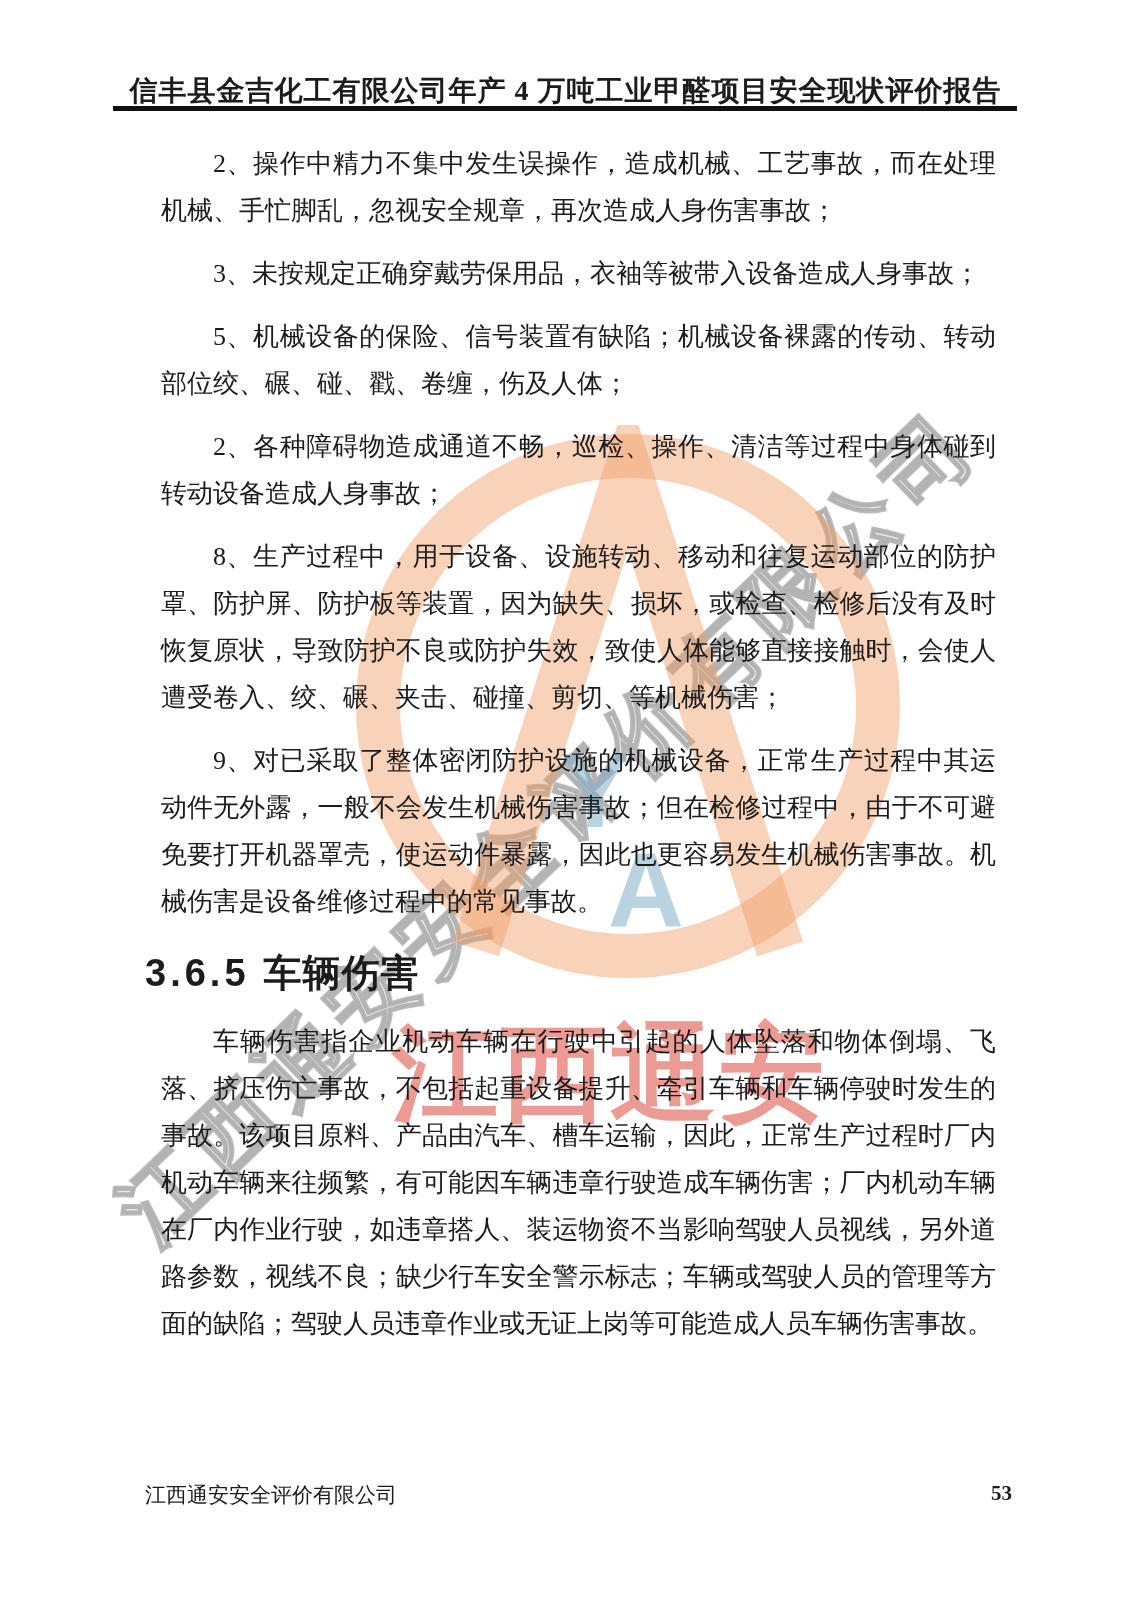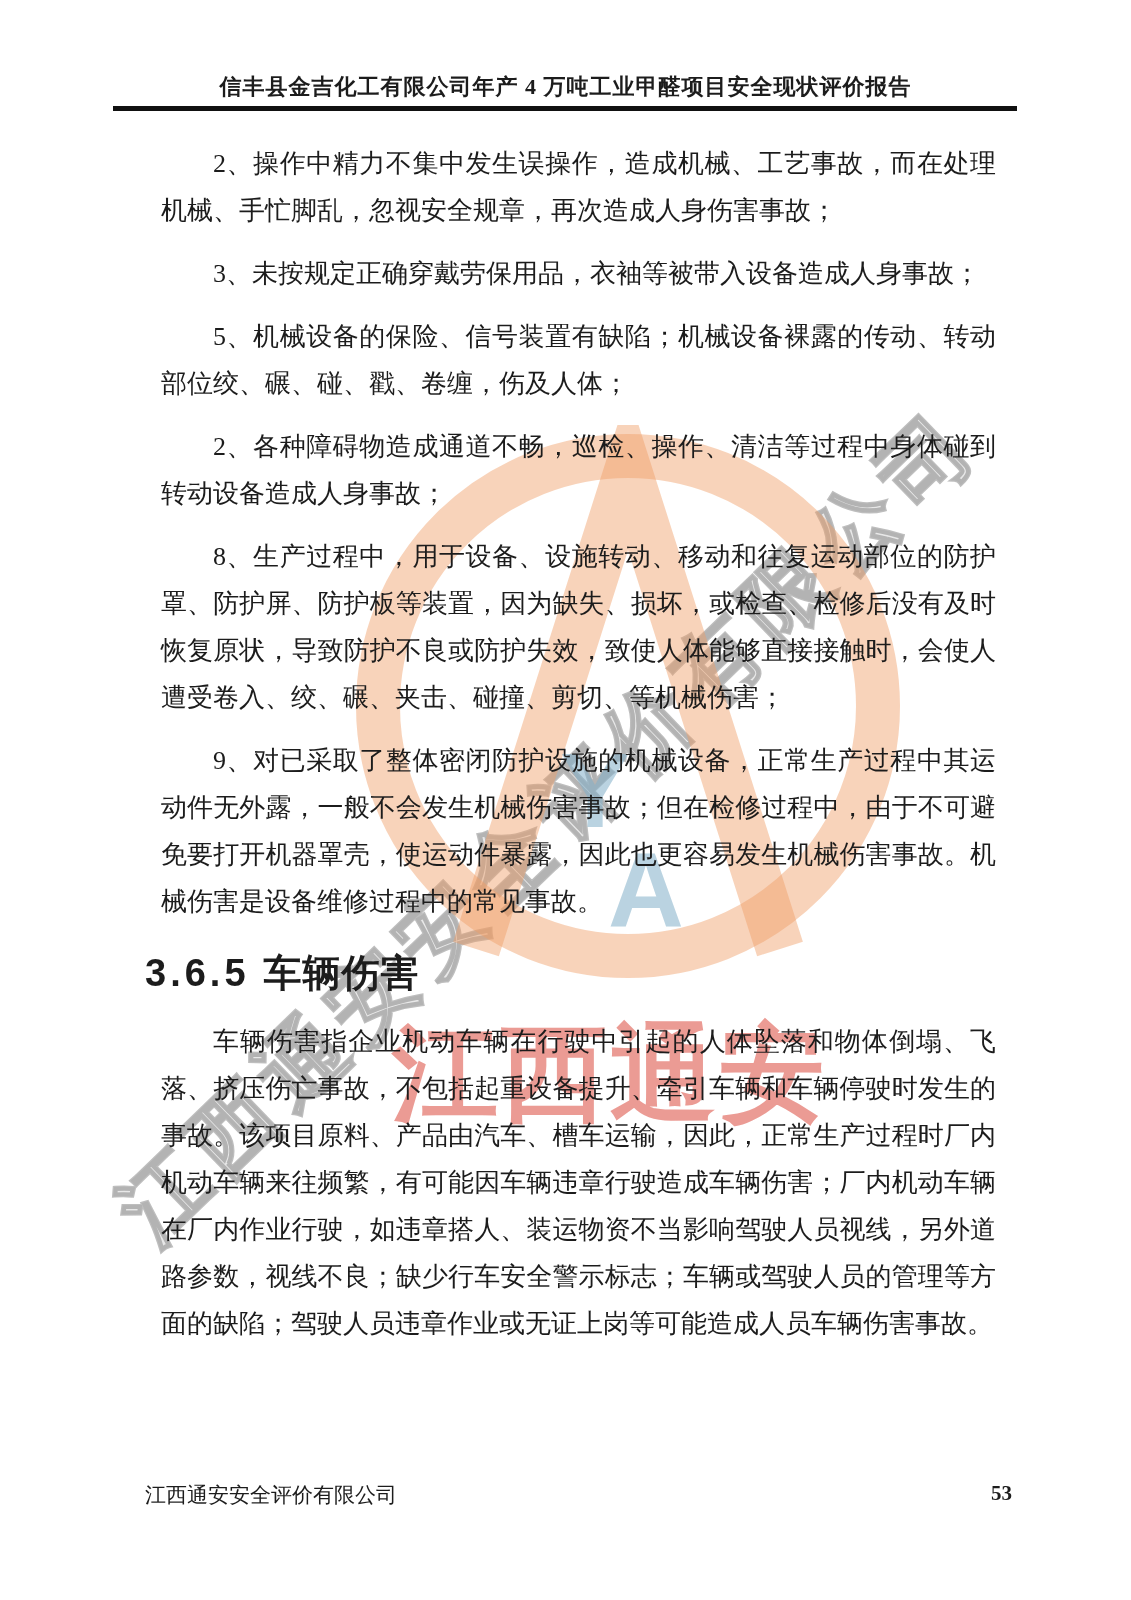--- a/index.html
+++ b/index.html
@@ -47,21 +47,21 @@
     font-family:Liberation Mono, monospace;
   }
 
   
   .content{position:absolute;inset:0;z-index:1;}
 
   .doc-header{
     position:absolute;
     left:0;top:72px;width:100%;
     text-align:center;
-    font-size:22px;
+    font-size:28px;
     font-weight:bold;
     letter-spacing:1px;
   }
   .header-rule{
     position:absolute;
     left:113px;top:106px;
     width:904px;height:5px;
     background:#111;
   }
 

